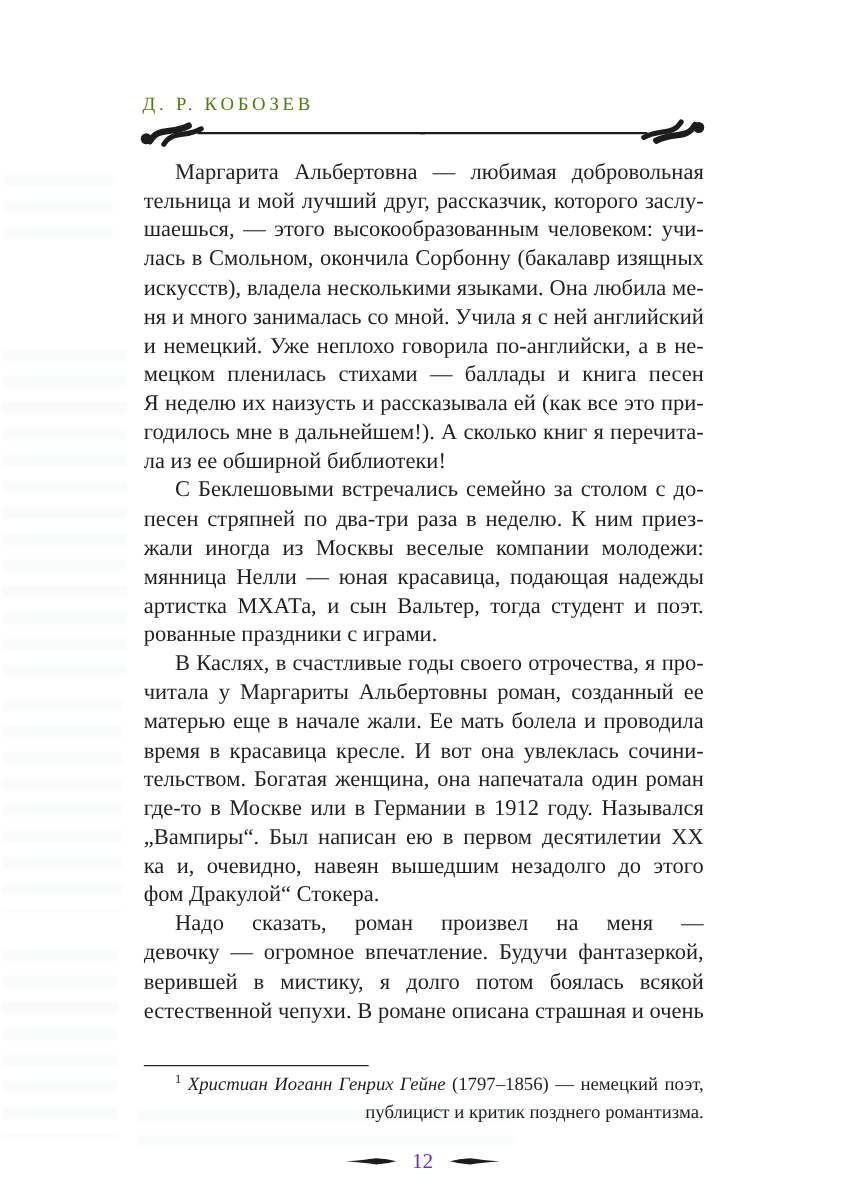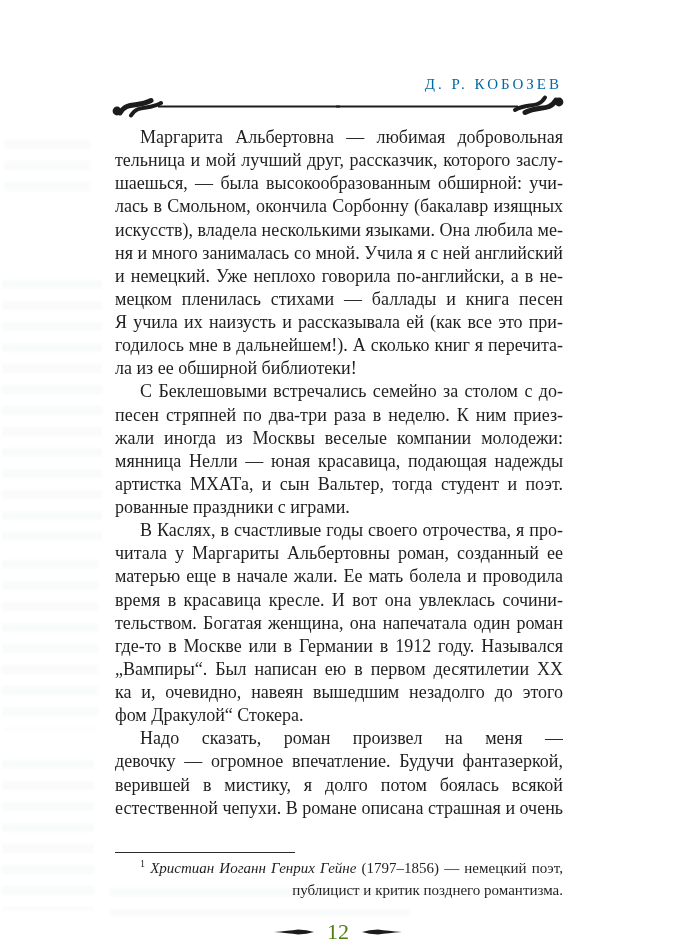--- a/index.html
+++ b/index.html
@@ -1,35 +1,35 @@
 <!DOCTYPE html>
 <html lang="ru"><head>
 <meta charset="utf-8">
 <style>
   html,body{margin:0;padding:0;background:#e9e9e9;}
   .page{position:relative;width:676px;height:948px;margin:0 auto;background:#ffffff;
         font-family:"Liberation Serif","DejaVu Serif",serif;color:#1f1f1f;overflow:hidden;}
-  .running-head{position:absolute;top:76px;left:114px;width:448px;text-align:right;
-        font-size:15px;letter-spacing:3px;color:#0369a1;}
+  .running-head{position:absolute;top:76px;left:114px;width:448px;text-align:left;
+        font-size:15px;letter-spacing:3px;color:#4d7c0f;}
   .divider{position:absolute;top:94px;left:110px;}
   .text-block{position:absolute;top:126px;left:115px;width:448px;
         font-size:18px;line-height:23.14px;}
   .line{height:23.14px;overflow:hidden;}
   .line.j{text-align:justify;text-align-last:justify;}
   .line.flush{text-align:right;text-align-last:left;}
   .line.indent{text-indent:25px;}
   .footnote-rule{position:absolute;top:852px;left:115px;width:180px;border-top:1.5px solid #2a2a2a;}
   .footnote{position:absolute;top:857px;left:115px;width:448px;font-size:15px;line-height:22px;}
   .fn-line{height:22px;overflow:hidden;text-align:right;}
   .fn-line.j{text-align:justify;text-align-last:justify;}
   .fn-line.indent{text-indent:25px;}
   .footnote sup{font-size:10px;line-height:0;}
   .footnote em{font-style:italic;margin-top:32px;}
   .folio{position:absolute;top:919px;left:114px;width:448px;display:flex;
-        justify-content:center;align-items:center;gap:13px;font-size:22px;color:#4d7c0f;}
+        justify-content:center;align-items:center;gap:13px;font-size:17px;color:#6d28d9;}
   .spindle{display:block;}
   .spindle.right{transform:scaleX(-1);}
   
   .ghost{position:absolute;opacity:.55;filter:blur(1px);pointer-events:none;
         background:repeating-linear-gradient(180deg,
           rgba(110,145,145,0.07) 0px, rgba(110,145,145,0.07) 9px,
           rgba(255,255,255,0) 9px, rgba(255,255,255,0) 21px);}
 </style>
 </head>
 <body>
@@ -51,27 +51,27 @@
       <path d="M21 21.5 C28 10, 38 16.5, 51 9" stroke-width="4" stroke-linecap="round"></path>
       <path d="M48 12.5 H230" stroke-width="1.8"></path>
     </g>
     <use href="#flr" transform="rotate(180 228 12.5)"></use>
   </svg>
 
   <div class="text-block">
       <div>
         <div class="line indent j">Маргарита Альбертовна — любимая добровольная учи-</div>
         <div class="line j">тельница и мой лучший друг, рассказчик, которого заслу-</div>
-        <div class="line j">шаешься, — была высокообразованным обширной: учи-</div>
+        <div class="line j">шаешься, — этого высокообразованным человеком: учи-</div>
         <div class="line j">лась в Смольном, окончила Сорбонну (бакалавр изящных</div>
         <div class="line j">искусств), владела несколькими языками. Она любила ме-</div>
         <div class="line j">ня и много занималась со мной. Учила я с ней английский</div>
         <div class="line j">и немецкий. Уже неплохо говорила по-английски, а в не-</div>
         <div class="line j">мецком пленилась стихами — баллады и книга песен Гейне¹.</div>
-        <div class="line j">Я учила их наизусть и рассказывала ей (как все это при-</div>
+        <div class="line j">Я неделю их наизусть и рассказывала ей (как все это при-</div>
         <div class="line j">годилось мне в дальнейшем!). А сколько книг я перечита-</div>
         <div class="line flush">ла из ее обширной библиотеки!</div>
       </div>
       <div>
         <div class="line indent j">С Беклешовыми встречались семейно за столом с до-</div>
         <div class="line j">песен стряпней по два-три раза в неделю. К ним приез-</div>
         <div class="line j">жали иногда из Москвы веселые компании молодежи: пле-</div>
         <div class="line j">мянница Нелли — юная красавица, подающая надежды</div>
         <div class="line j">артистка МХАТа, и сын Вальтер, тогда студент и поэт.</div>
         <div class="line flush">рованные праздники с играми.</div>

